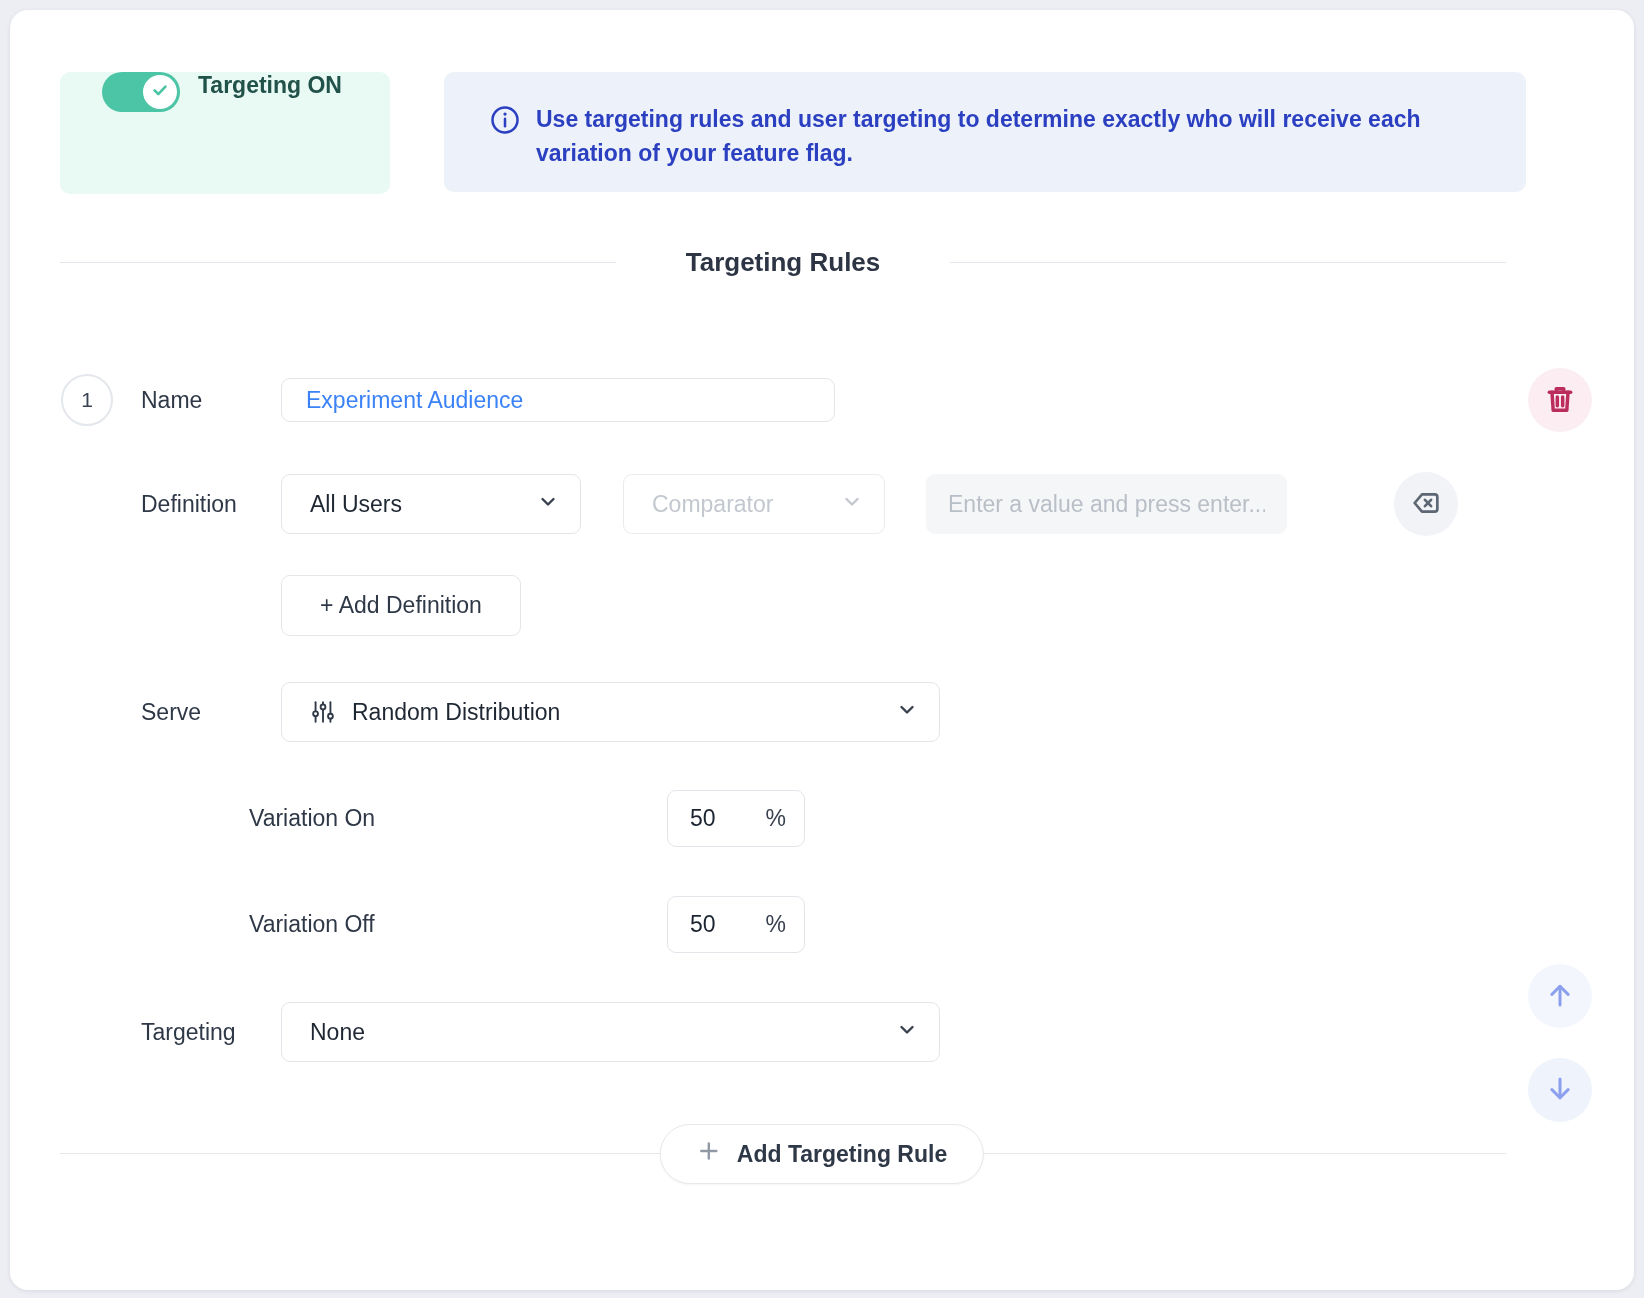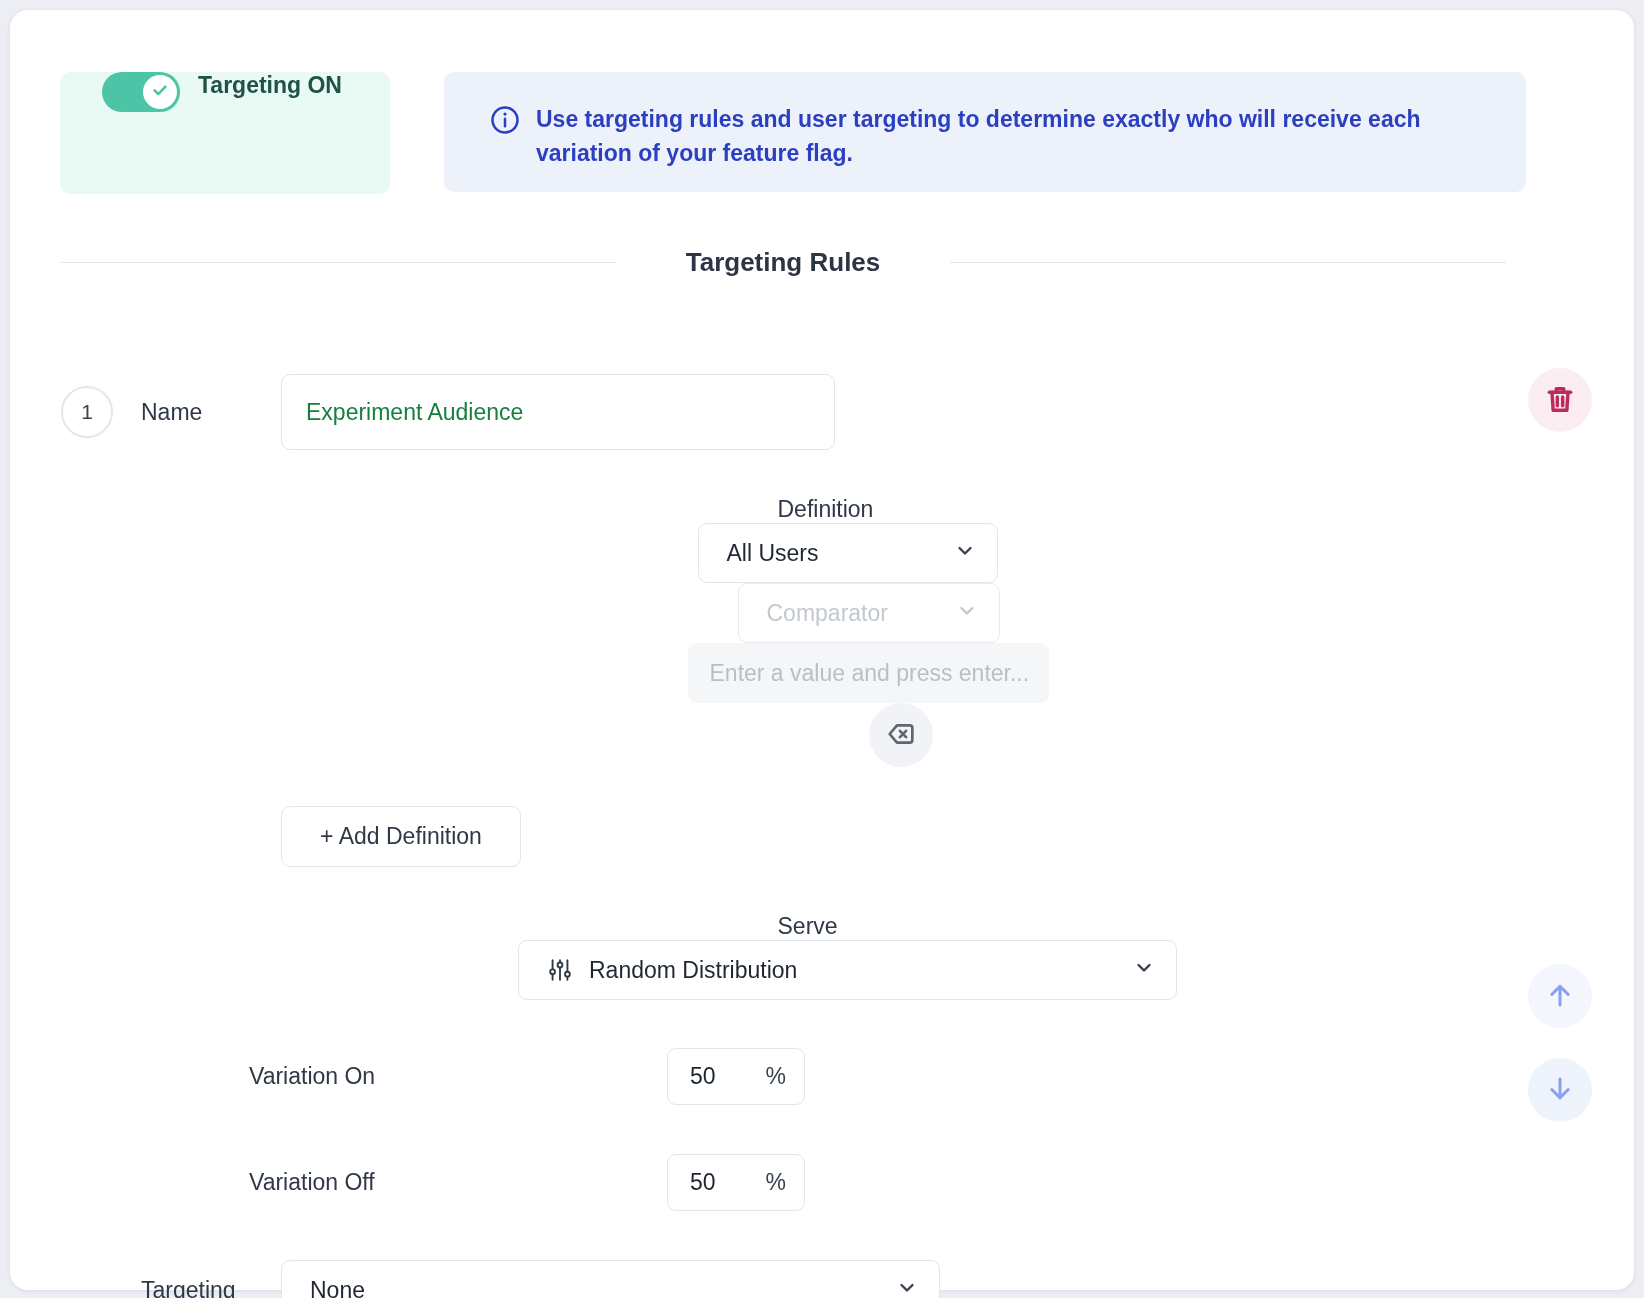--- a/index.html
+++ b/index.html
@@ -78,24 +78,24 @@
     width: 52px; height: 52px; flex: none;
     border: 2px solid #e4e7ec; border-radius: 50%;
     display: flex; align-items: center; justify-content: center;
     font-size: 21px; color: #3a4354;
   }
   .num-gap { margin-right: 28px; }
   .spacer-num { width: 80px; flex: none; }
   .field-label { width: 140px; flex: none; font-size: 23px; font-weight: 500; color: #2f3847; }
 
   .text-input {
-    width: 554px; height: 76px;
+    width: 554px; height: 44px;
     border: 1px solid #e2e5ea; border-radius: 9px;
     padding: 0 24px;
-    font-size: 23px; color: #15803d;
+    font-size: 23px; color: #3b82f6;
     font-family: "Liberation Sans", sans-serif;
     background: #fff; outline: none;
   }
 
   .select {
     height: 60px;
     border: 1px solid #e2e5ea; border-radius: 9px;
     background: #fff;
     display: flex; align-items: center;
     padding: 0 22px 0 28px;
@@ -183,21 +183,21 @@
     background: #fff;
     border: 1px solid #e6e8ec; border-radius: 30px;
     display: flex; align-items: center; gap: 16px;
     font-size: 23px; font-weight: 600; color: #2f3847;
     font-family: "Liberation Sans", sans-serif;
     cursor: pointer;
     box-shadow: 0 1px 2px rgba(30,40,60,.05);
   }
 
   .mt-96 { margin-top: 96px; }
-  .mt-46 { margin-top: 46px; flex-direction: column; }
+  .mt-46 { margin-top: 46px; }
   .mt-48 { margin-top: 48px; }
   .mt-49 { margin-top: 49px; }
 </style>
 </head>
 <body>
 
 <div class="card">
 
   
   <div class="top-row">
@@ -367,15 +367,24 @@
       <svg width="30" height="30" viewBox="0 0 24 24" fill="none" stroke="#8ca0ee" stroke-width="2.4" stroke-linecap="round" stroke-linejoin="round">
           <line x1="12" y1="4" x2="12" y2="19"></line>
           <path d="M5.5 12.5L12 19l6.5-6.5"></path>
         </svg>
     </span>
   </button>
 
   
   <div class="footer">
     <div class="divider"></div>
+    <button class="add-rule-btn">
+      <span>
+        <svg width="24" height="24" viewBox="0 0 24 24" fill="none" stroke="#9199a5" stroke-width="2.4" stroke-linecap="round">
+            <line x1="12" y1="4.5" x2="12" y2="19.5"></line>
+            <line x1="4.5" y1="12" x2="19.5" y2="12"></line>
+          </svg>
+      </span>
+      <span>Add Targeting Rule</span>
+    </button>
   </div>
 
 </div>
 
 </body></html>

